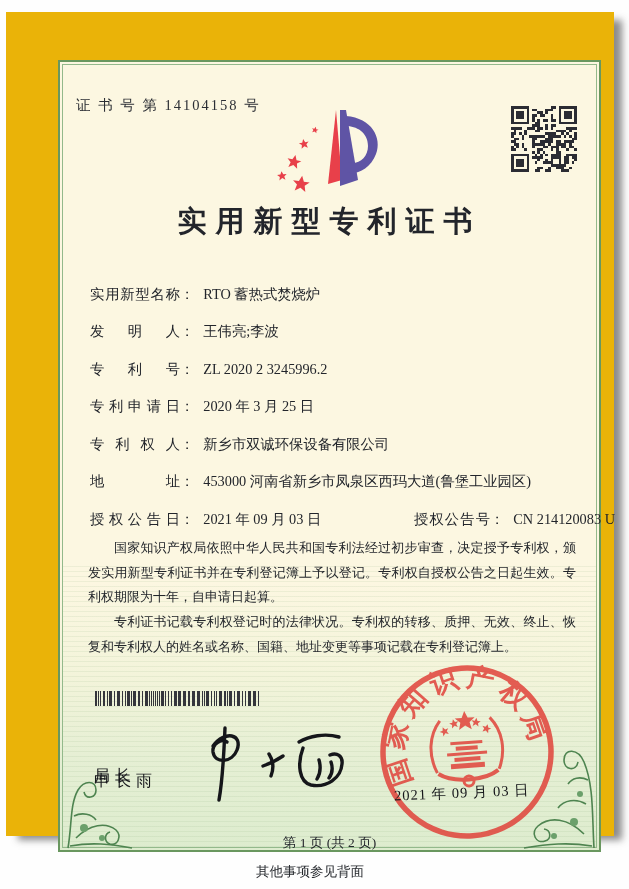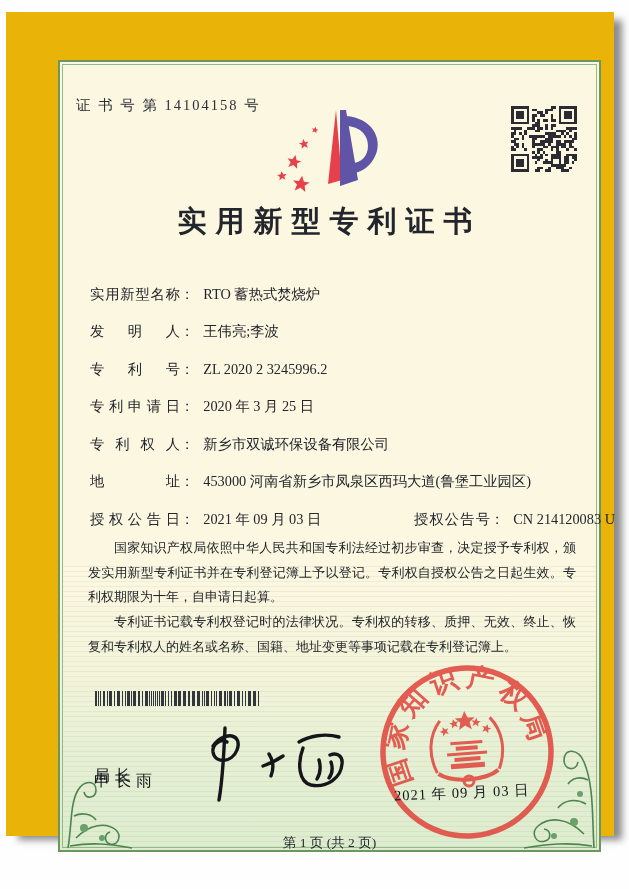--- a/index.html
+++ b/index.html
@@ -384,14 +384,15 @@
       <path d="M66,118 C50,102 32,100 20,110 C12,117 18,128 27,125 C34,123 33,114 26,113"></path>
       <path d="M68,88 C58,82 46,84 40,92"></path>
       <path d="M70,64 C62,60 54,62 50,68"></path>
       <circle cx="56" cy="106" r="4" fill="#6ba06b" stroke="none"></circle>
       <circle cx="36" cy="120" r="3" fill="#6ba06b" stroke="none"></circle>
       <circle cx="62" cy="78" r="3" fill="#6ba06b" stroke="none"></circle>
     </g>
   </svg>
 
   <div class="pageno">第 1 页 (共 2 页)</div>
+  <div class="backnote">其他事项参见背面</div>
  </div>
 </div>
 
 </body></html>

